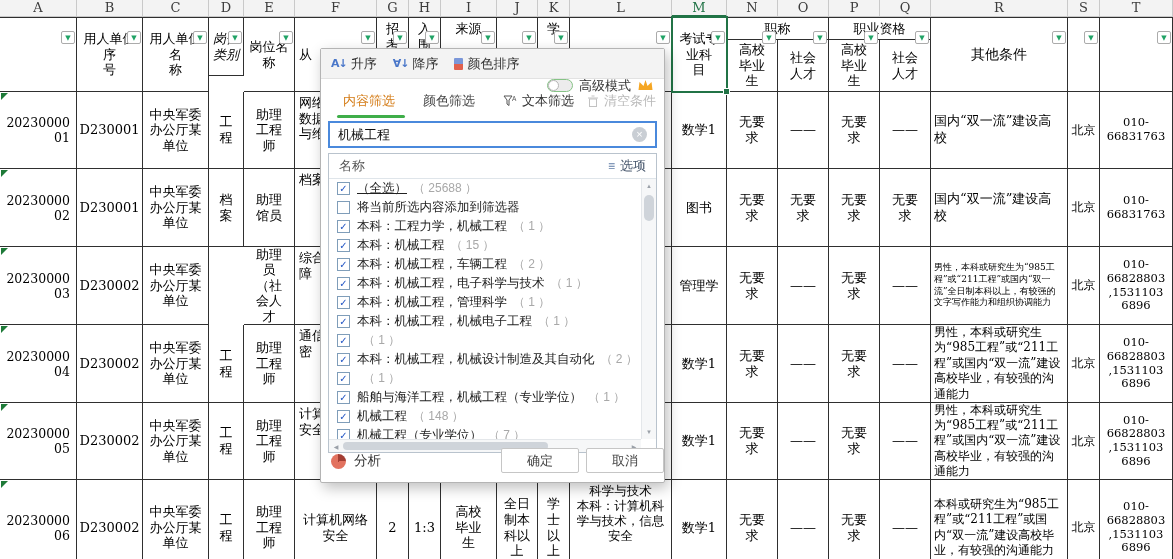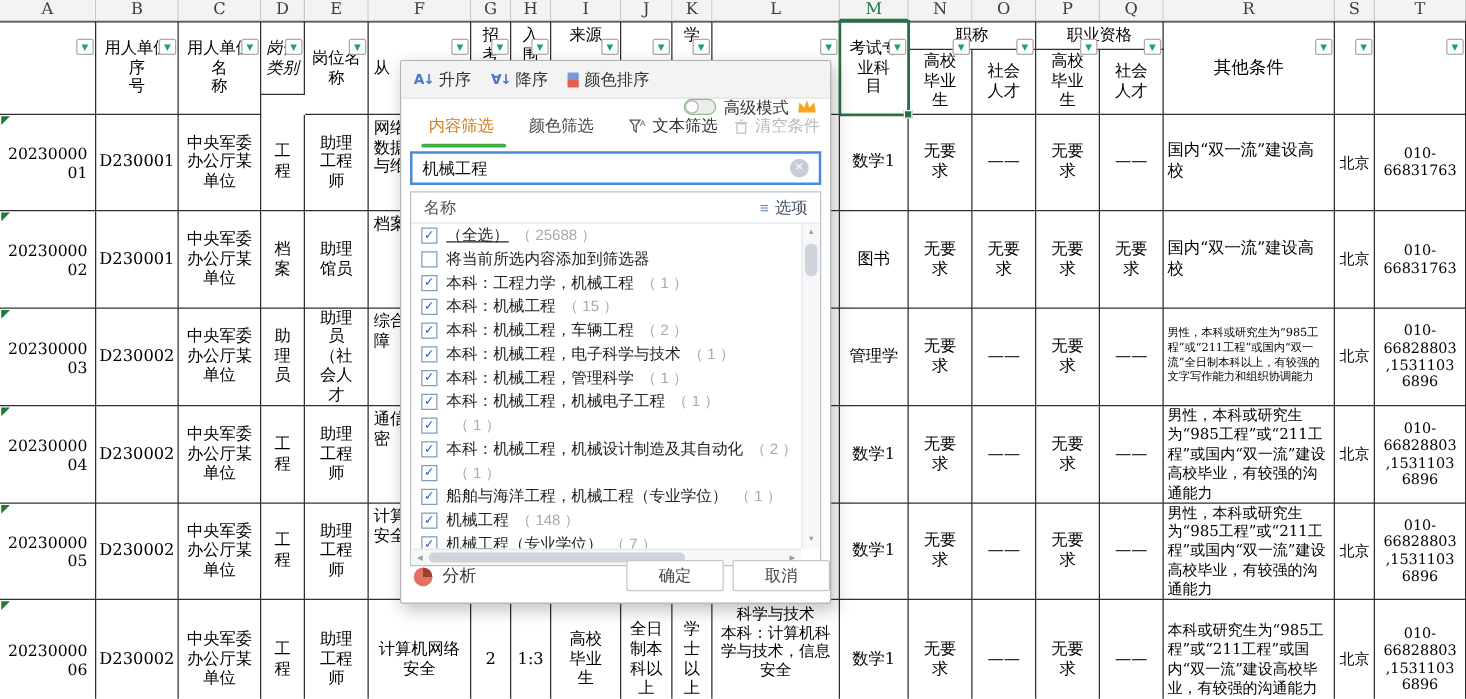--- a/index.html
+++ b/index.html
@@ -177,21 +177,20 @@
     <div class="cell" style="left: 778px; top: 169px; width: 51px; height: 78px; padding: 0px 10px;">无要求</div>
     <div class="cell" style="left: 829px; top: 169px; width: 51px; height: 78px; padding: 0px 10px;">无要求</div>
     <div class="cell" style="left: 880px; top: 169px; width: 51px; height: 78px; padding: 0px 10px;">无要求</div>
     <div class="cell" style="left: 931px; top: 169px; width: 137px; height: 78px; justify-content: flex-start; text-align: left; padding: 2px 3px; font-size: 13px; line-height: 1.28;">国内“双一流”建设高校</div>
     <div class="cell" style="left: 1068px; top: 169px; width: 32px; height: 78px; font-size: 12px;">北京</div>
     <div class="cell" style="left: 1100px; top: 169px; width: 73px; height: 78px; font-size: 11.5px; line-height: 1.18; padding: 0px 2px;">010-
 66831763</div>
     <div class="cell" style="left: 0px; top: 247px; width: 77px; height: 78px; justify-content: flex-end; text-align: right; padding-right: 6px; font-size: 12.5px;">2023000003<div class="tri"></div></div>
     <div class="cell" style="left: 77px; top: 247px; width: 66px; height: 78px;">D230002</div>
     <div class="cell" style="left: 143px; top: 247px; width: 66px; height: 78px; padding: 0px 5px;">中央军委办公厅某单位</div>
-    <div class="cell" style="left: 209px; top: 247px; width: 35px; height: 78px; padding: 0px 9px;">助理员</div>
     <div class="cell" style="left: 244px; top: 247px; width: 51px; height: 78px; padding: 0px 10px;">助理员（社会人才</div>
     <div class="cell" style="left: 295px; top: 247px; width: 82px; height: 78px; align-items: flex-start; justify-content: flex-start; text-align: left; padding: 3px 0px 0px 4px;">综合
 障</div>
     <div class="cell" style="left: 377px; top: 247px; width: 32px; height: 78px;"></div>
     <div class="cell" style="left: 409px; top: 247px; width: 32px; height: 78px;"></div>
     <div class="cell" style="left: 441px; top: 247px; width: 56px; height: 78px; padding: 0px 12px;"></div>
     <div class="cell" style="left: 497px; top: 247px; width: 41px; height: 78px; padding: 0px 6px;"></div>
     <div class="cell" style="left: 538px; top: 247px; width: 32px; height: 78px; padding: 0px 9px;"></div>
     <div class="cell" style="left: 570px; top: 247px; width: 102px; height: 78px;"></div>
     <div class="cell" style="left: 672px; top: 247px; width: 55px; height: 78px;">管理学</div>

